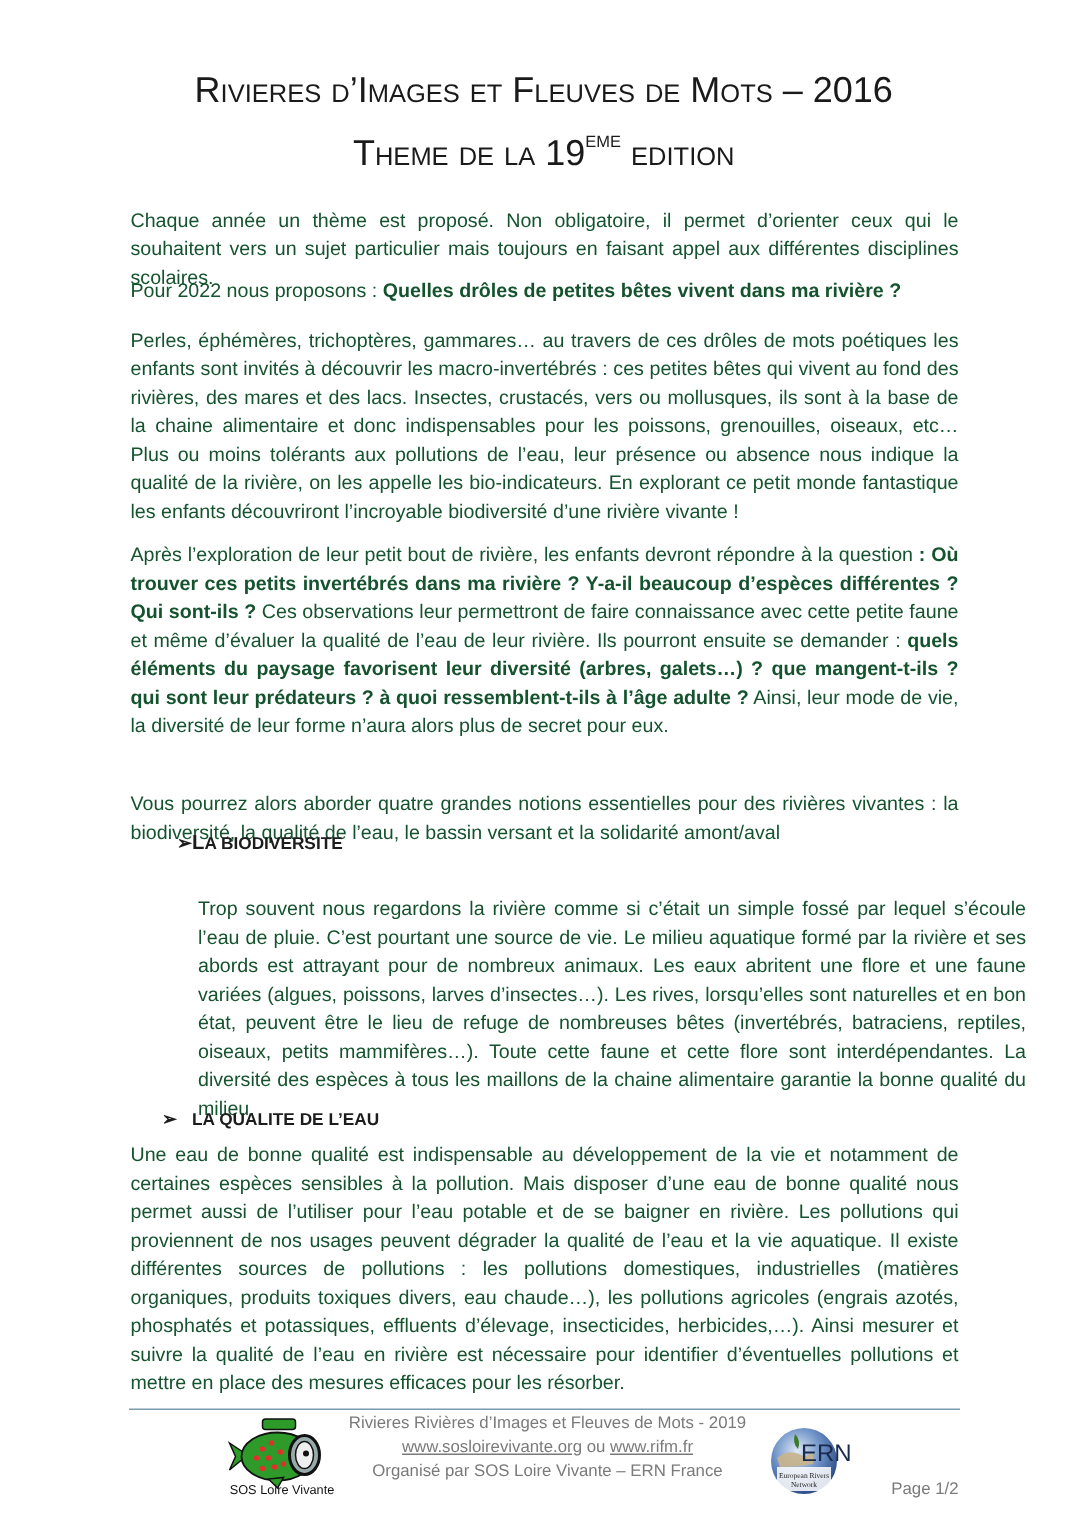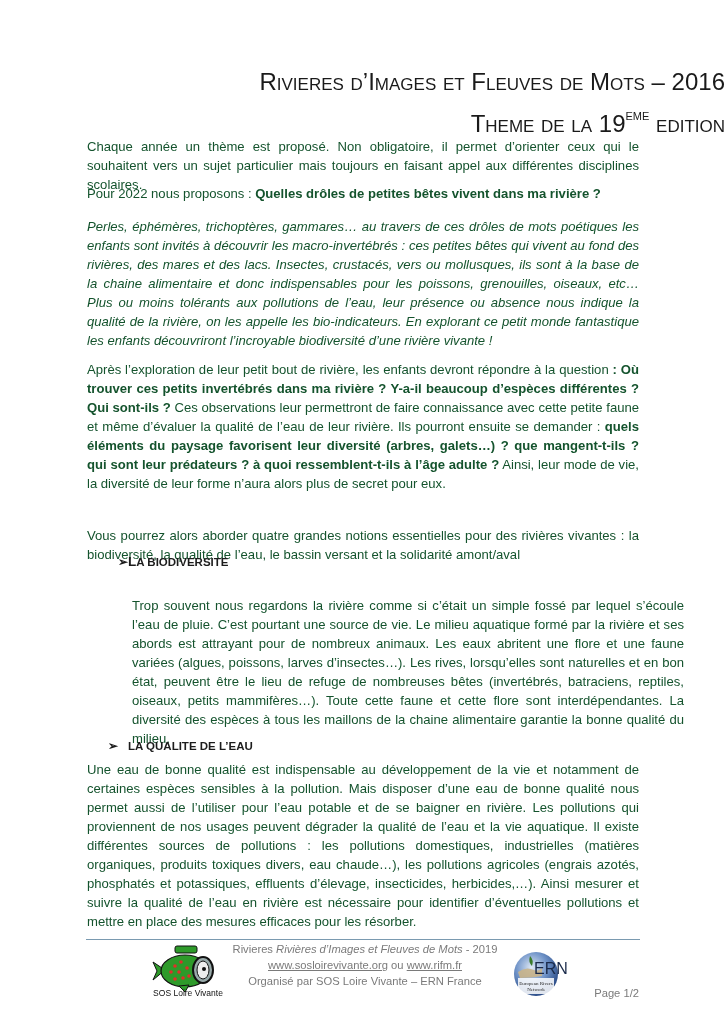--- a/index.html
+++ b/index.html
@@ -17,23 +17,23 @@
     }
     .page {
       position: absolute;
       left: 0; top: 0;
       width: 725px;
       height: 1024px;
     }
     .title-block {
       position: absolute;
       left: 0;
-      top: 65px;
+      top: 44px;
       width: 725px;
-      text-align: right;
+      text-align: center;
       color: #1a1a1a;
     }
     .title-line {
       font-size: 24px;
       line-height: 34px;
       font-variant: small-caps;
       letter-spacing: 0px;
       white-space: nowrap;
     }
     .title-line .sup {
@@ -46,21 +46,21 @@
       left: 87px;
       width: 552px;
       font-size: 13.1px;
       line-height: 19px;
       text-align: justify;
       color: #14532d;
     }
     .body-text p {
       margin: 0;
     }
-    .italic { font-style: italic; }
+    .italic { }
     .bold { font-weight: bold; }
     .section-heading {
       position: absolute;
       left: 108px;
       font-size: 11.5px;
       font-weight: bold;
       color: #1c1c1c;
       white-space: nowrap;
     }
     .section-heading .arrow {

